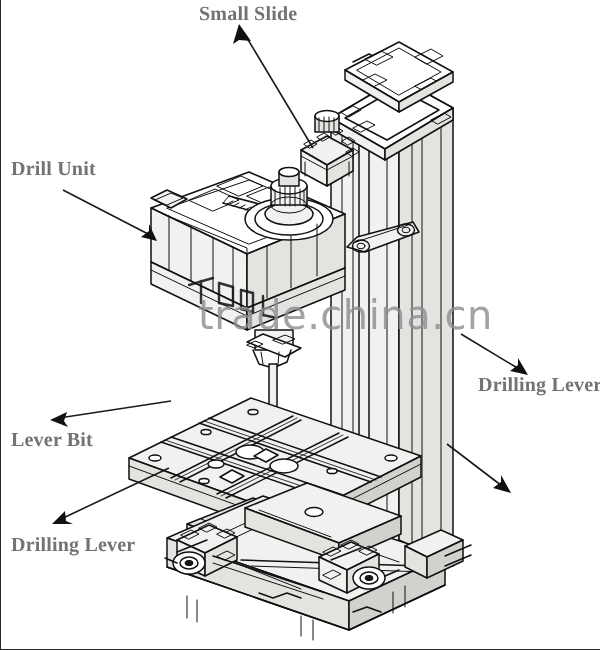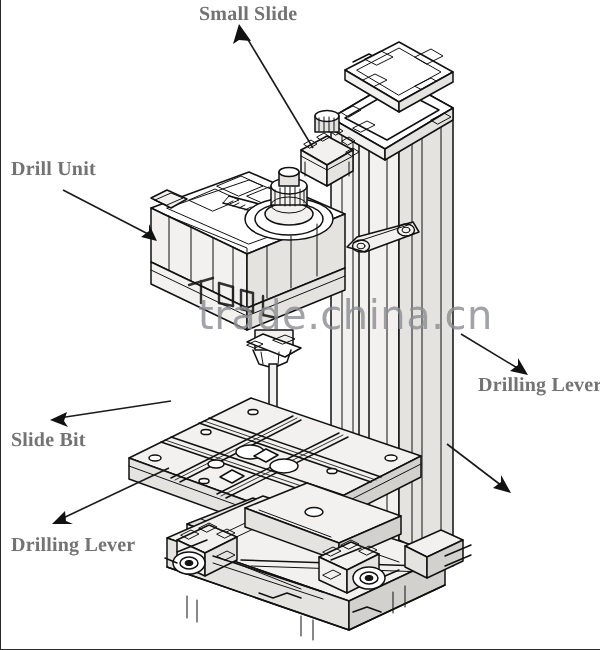--- a/index.html
+++ b/index.html
@@ -386,21 +386,21 @@
 
       <path class="leader" d="M446,444 L501,486"></path>
       <polygon class="arrowhead" points="510,493 492,488 500,482 500,475"></polygon>
     </g>
   </svg>
 
   <div class="label" style="left:198px; top:2px;">Small Slide</div>
 
   <div class="label" style="left:10px; top:157px;">Drill Unit</div>
 
-  <div class="label" style="left:10px; top:428px;">Slide Bit</div>
+  <div class="label" style="left:10px; top:428px;">Lever Bit</div>
 
   <div class="label" style="left:10px; top:533px;">Drilling Lever</div>
 
   <div class="label" style="left:477px; top:373px;">Drilling Lever</div>
 
 
   <div id="watermark">trade.china.cn</div>
 
 </div>
 

